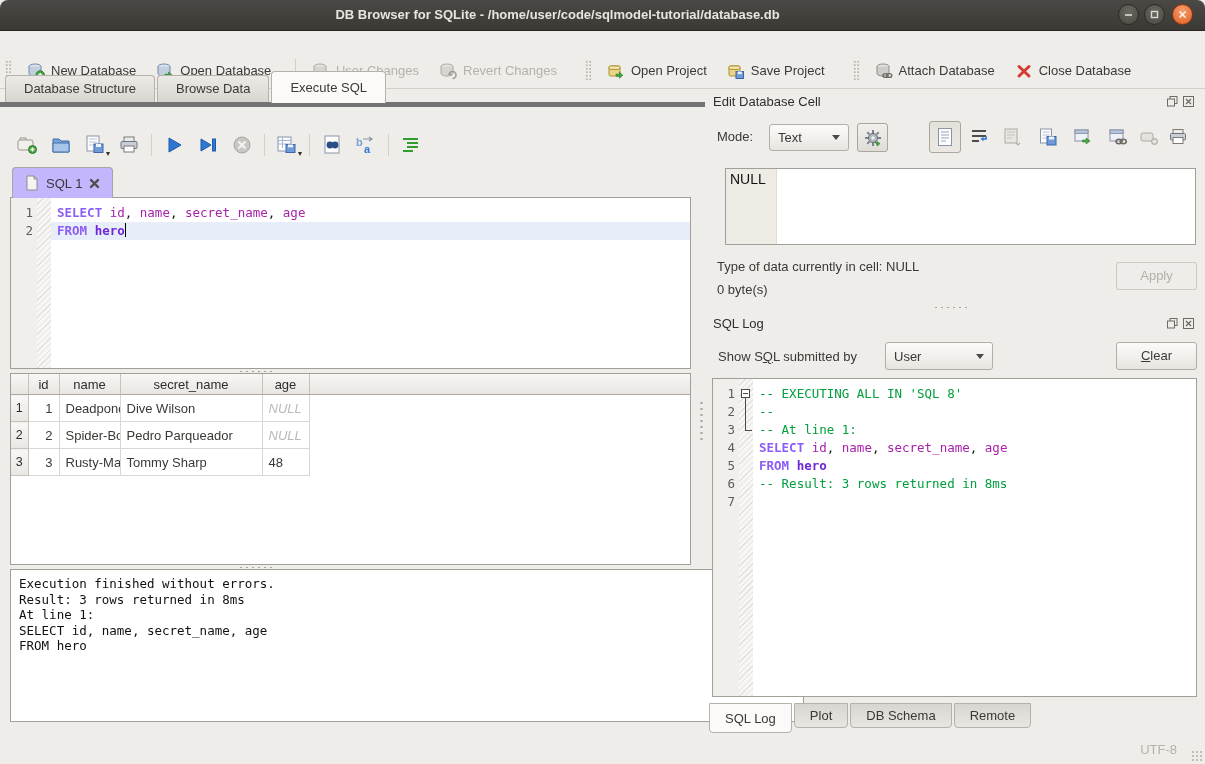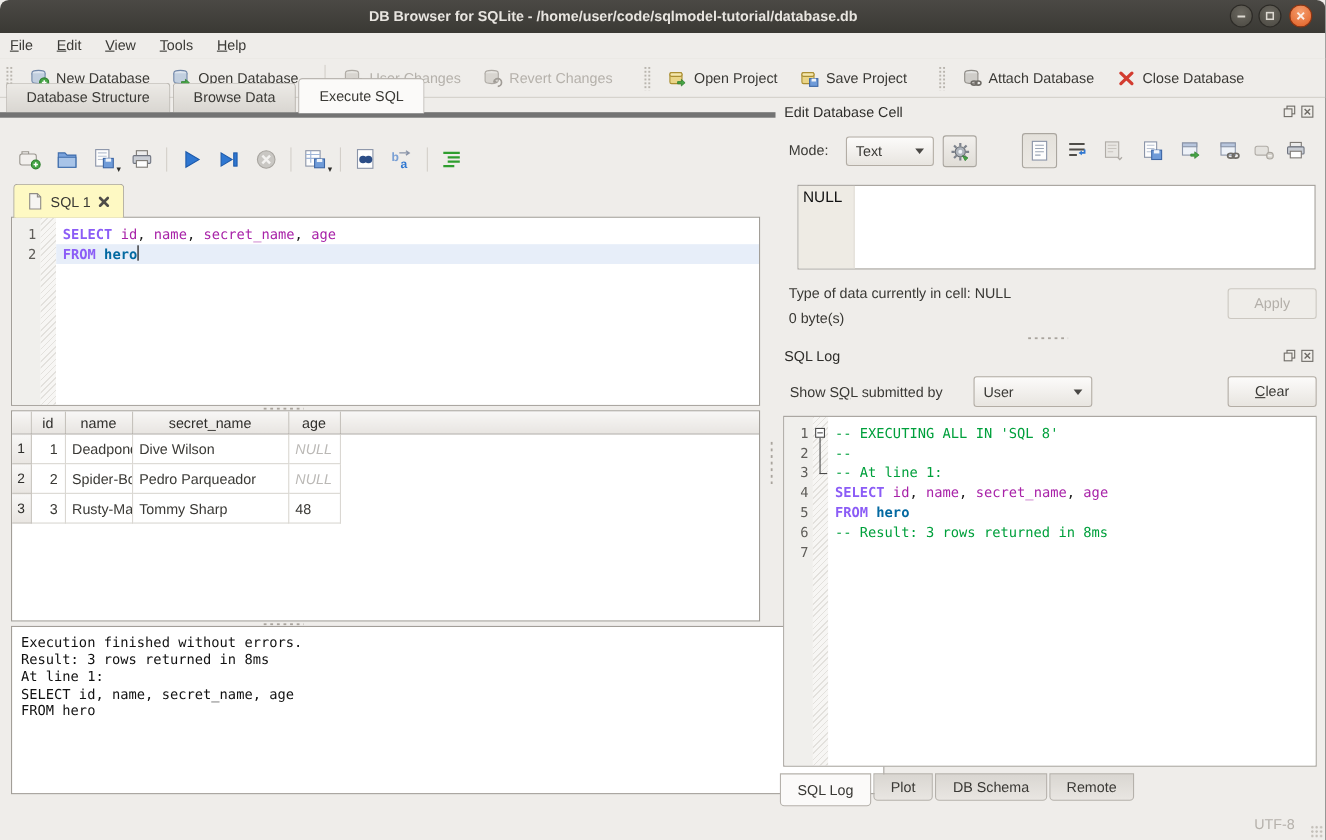--- a/index.html
+++ b/index.html
@@ -52,42 +52,42 @@
   .main-tab.active{height:32px;line-height:31px;background:#fbfaf9;position:relative;margin-bottom:-1px;z-index:2;}
   
   .sql-toolbar{position:absolute;left:10px;top:129px;height:32px;display:flex;align-items:center;}
   .sicon{position:relative;width:22px;height:22px;margin:0 6px;}
   .sicon svg{display:block;}
   .sicon .mini-caret{position:absolute;right:-4px;bottom:-2px;font-size:8px;color:#2f2e2b;}
   .ssep{width:1px;height:22px;background:#d3cfc9;margin:0 5px;}
   
   .sqltabbar{position:absolute;left:12px;top:167px;height:31px;z-index:2;}
   .sqltab{box-sizing:border-box;display:inline-flex;align-items:center;gap:7px;height:31px;
-    padding:0 12px;background:#fef9c3;border:1px solid #a8a49e;border-bottom:none;border-radius:4px 4px 0 0;}
+    padding:0 12px;background:#c4b5fd;border:1px solid #a8a49e;border-bottom:none;border-radius:4px 4px 0 0;}
   
   .editor{display:flex;overflow:hidden;font-family:"DejaVu Sans Mono",monospace;font-size:12.5px;}
   .gutter{width:26px;background:#f0efec;color:#5f5d59;text-align:right;padding:6px 4px 0 0;
     box-sizing:border-box;flex:none;}
   .gutter .ln{height:18px;line-height:18px;}
   .fold-strip{width:14px;flex:none;padding-top:6px;box-sizing:border-box;
     background:repeating-linear-gradient(135deg,#e3e1dd 0 1px,#f7f6f4 1px 4px);}
   .fold{position:relative;height:18px;}
   .f-start::before{content:'';position:absolute;left:2px;top:4px;width:9px;height:9px;
     border:1px solid #4a4a4a;background:#fff;box-sizing:border-box;}
   .f-start::after{content:'';position:absolute;left:4px;top:8px;width:5px;height:1px;background:#4a4a4a;}
   .f-start{background:linear-gradient(#4a4a4a,#4a4a4a) 6px 13px/1px 5px no-repeat;}
   .f-mid{background:linear-gradient(#4a4a4a,#4a4a4a) 6px 0/1px 18px no-repeat;}
   .f-end{background:linear-gradient(#4a4a4a,#4a4a4a) 6px 0/1px 10px no-repeat,
          linear-gradient(#4a4a4a,#4a4a4a) 6px 9px/7px 1px no-repeat;}
   .code-area{flex:1;padding-top:6px;background:#fff;overflow:hidden;}
   .code-line{height:18px;line-height:18px;padding-left:6px;white-space:pre;}
   .code-line.hl{background:#e7eef9;}
   .tk-kw{color:#8b5cf6;font-weight:bold;}
   .tk-id{color:#a822a8;}
-  .tk-tbl{color:#0369a1;font-weight:bold;}
+  .tk-tbl{color:#6d28d9;font-weight:bold;}
   .tk-cm{color:#00a03c;}
   .tk-pl{color:#1a1a1a;}
   .caret-line{display:inline-block;width:1px;height:14px;background:#000;vertical-align:-2px;}
   
   .grid-frame{overflow:hidden;}
   table.results{border-collapse:collapse;table-layout:fixed;width:100%;font-size:13px;}
   table.results th{font-weight:normal;height:20px;background:linear-gradient(#f8f7f6,#e8e5e1);
     border-right:1px solid #c6c2bc;border-bottom:1px solid #aeaaa4;padding:0 4px;color:#2f2e2b;
     overflow:hidden;white-space:nowrap;}
   table.results th.filler{border-right:none;}
@@ -138,27 +138,20 @@
           <rect x="2.5" y="2.5" width="6" height="6" fill="none" stroke="#ddd9d2" stroke-width="1.4"></rect>
         </svg>
     </div>
     <div class="winbtn close btn-close">
       <svg width="11" height="11">
           <path d="M2.5 2.5l6 6M8.5 2.5l-6 6" stroke="#fbeee6" stroke-width="1.7"></path>
         </svg>
     </div>
   </div>
 
-  <div class="menubar">
-    <span class="menu-item"><u>F</u>ile</span>
-    <span class="menu-item"><u>E</u>dit</span>
-    <span class="menu-item"><u>V</u>iew</span>
-    <span class="menu-item"><u>T</u>ools</span>
-    <span class="menu-item"><u>H</u>elp</span>
-  </div>
 
   <div class="toolbar">
     <div class="tb-handle"></div>
 
     <div class="tb-btn">
       <svg width="18" height="18">
         <ellipse cx="8" cy="4.5" rx="6" ry="2.5" fill="#dde4ee" stroke="#7187a8"></ellipse>
         <path d="M2 4.5v7a6 2.5 0 0 0 12 0v-7" fill="#c2cfdf" stroke="#7187a8"></path>
         <circle cx="13.2" cy="13" r="4.2" fill="#46a546" stroke="#2c7d2c"></circle>
         <path d="M13.2 10.9v4.2M11.1 13h4.2" stroke="#fff" stroke-width="1.4"></path>

